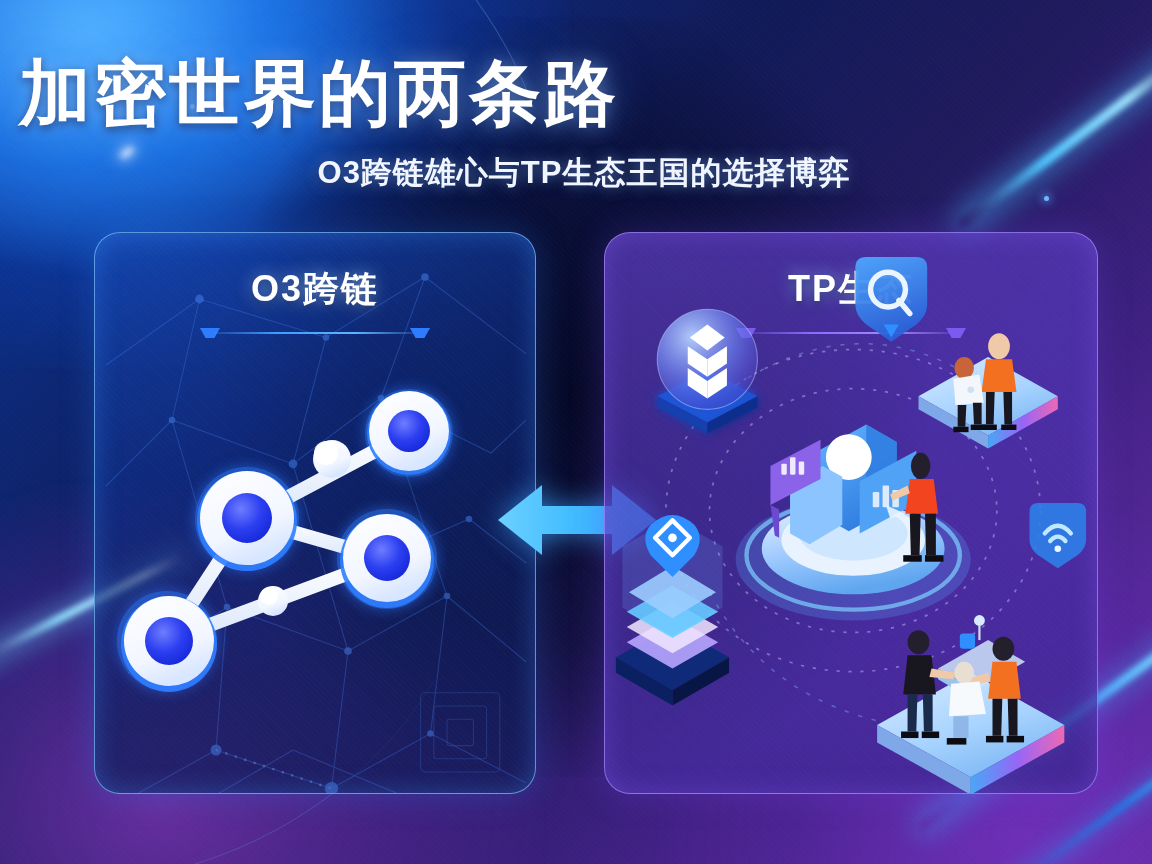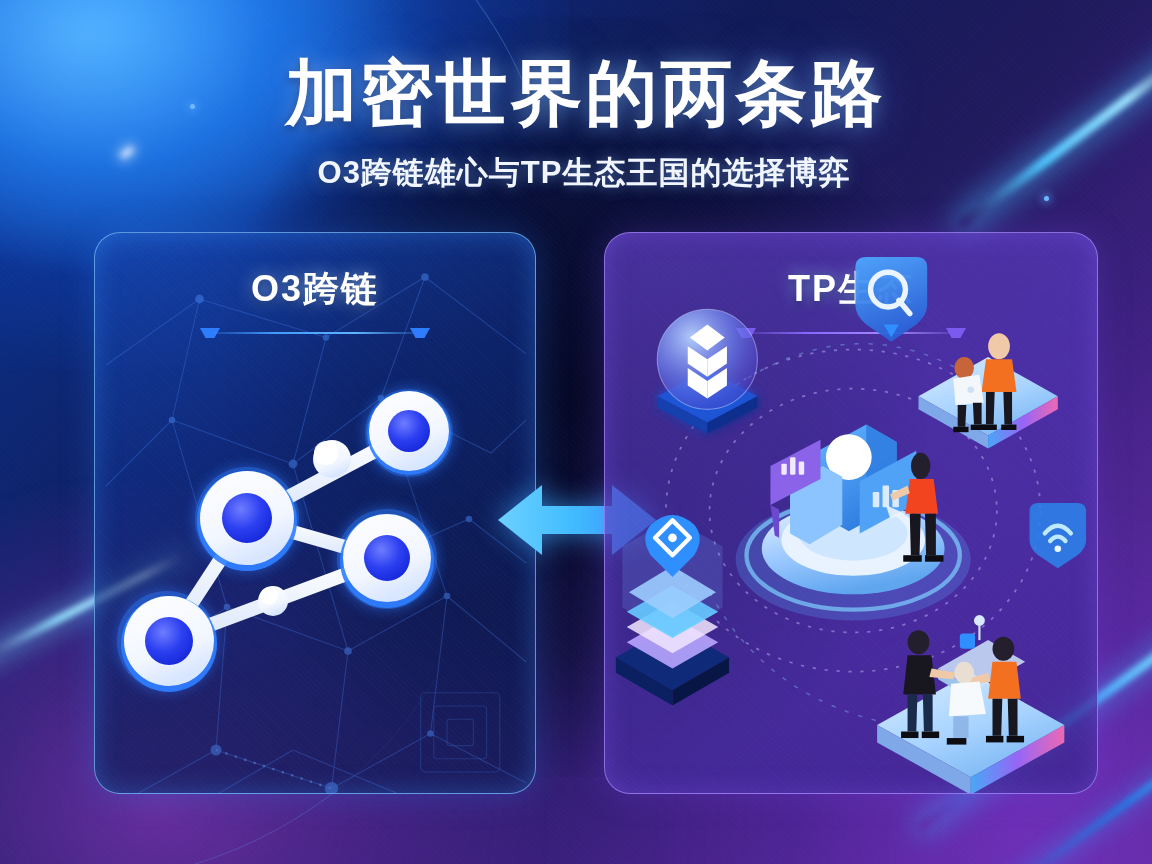--- a/index.html
+++ b/index.html
@@ -67,21 +67,21 @@
   .s5{left:120px;top:150px;width:14px;height:5px;transform:rotate(-38deg);
       background:#dde9ff;box-shadow:0 0 12px 3px rgba(200,225,255,.8);}
   .arcline{position:absolute;border:1px solid rgba(120,190,255,.28);border-radius:50%;border-color:rgba(120,190,255,.3) transparent transparent transparent;}
   .a1{left:-210px;top:-240px;width:700px;height:700px;transform:rotate(12deg);}
   .a2{left:-300px;top:-180px;width:860px;height:820px;transform:rotate(26deg);}
   .a3{left:-330px;top:120px;width:820px;height:760px;transform:rotate(-15deg);border-color:transparent transparent rgba(110,180,255,.22) transparent;}
   .dot-tiny{position:absolute;width:5px;height:5px;border-radius:50%;background:#6fb8ff;box-shadow:0 0 8px 2px rgba(90,170,255,.7);}
 
   
   .title{
-    position:absolute;left:0;right:0;top:46px;text-align:center;
+    position:absolute;left:0;right:0;top:46px;
     font-size:72px;font-weight:bold;color:#fff;letter-spacing:3px;
     text-shadow:0 0 18px rgba(150,200,255,.55),0 3px 10px rgba(0,20,80,.8),0 0 48px rgba(80,150,255,.4);
     padding-left:19px;
   }
   .subtitle{
     position:absolute;left:16px;right:0;top:152px;text-align:center;
     font-size:31px;font-weight:bold;color:#f0f5ff;letter-spacing:1px;
     text-shadow:0 0 14px rgba(140,190,255,.6),0 2px 7px rgba(0,15,60,.85);
   }
 

